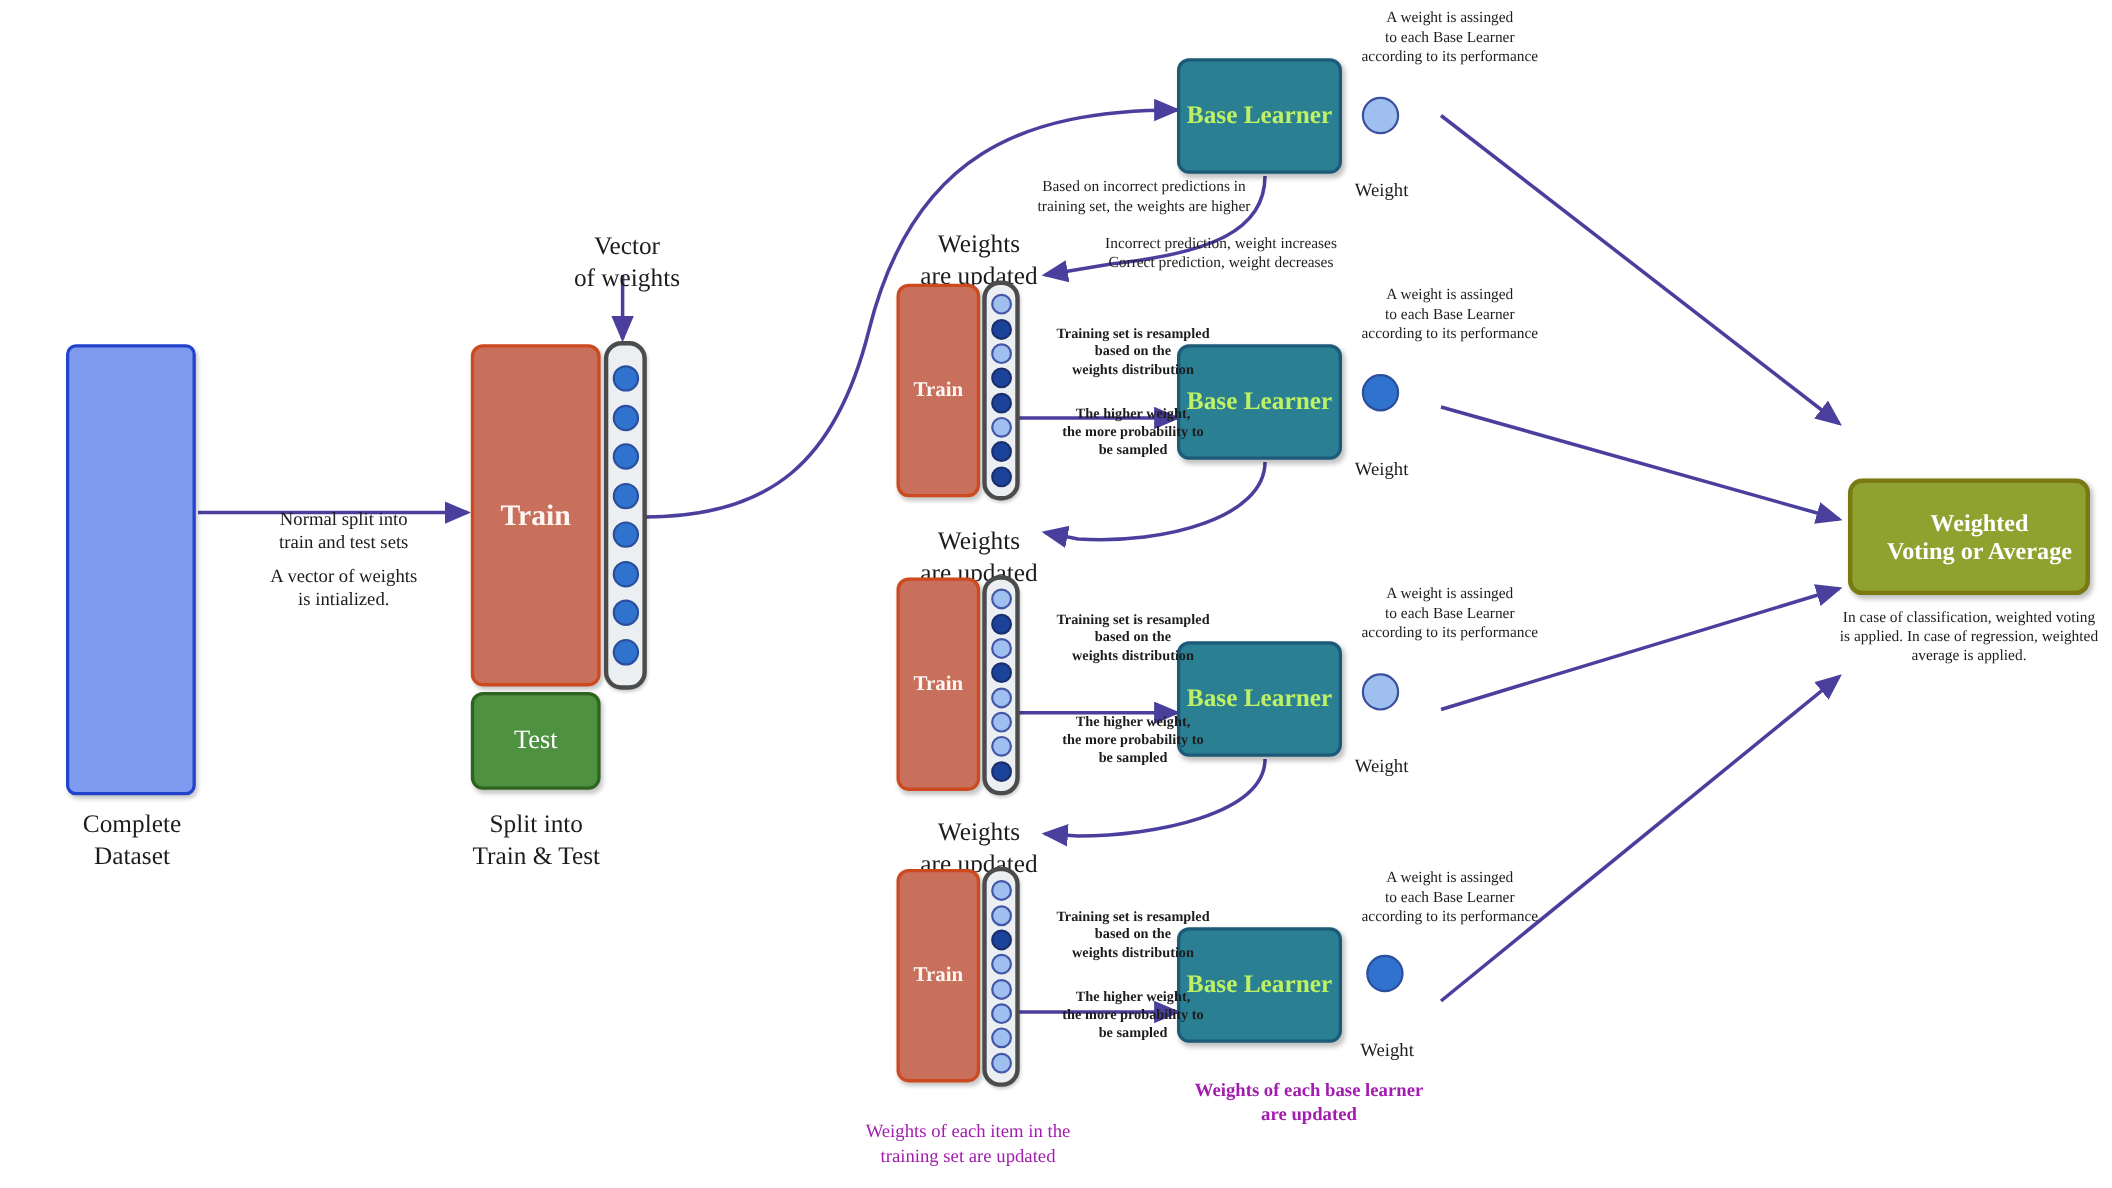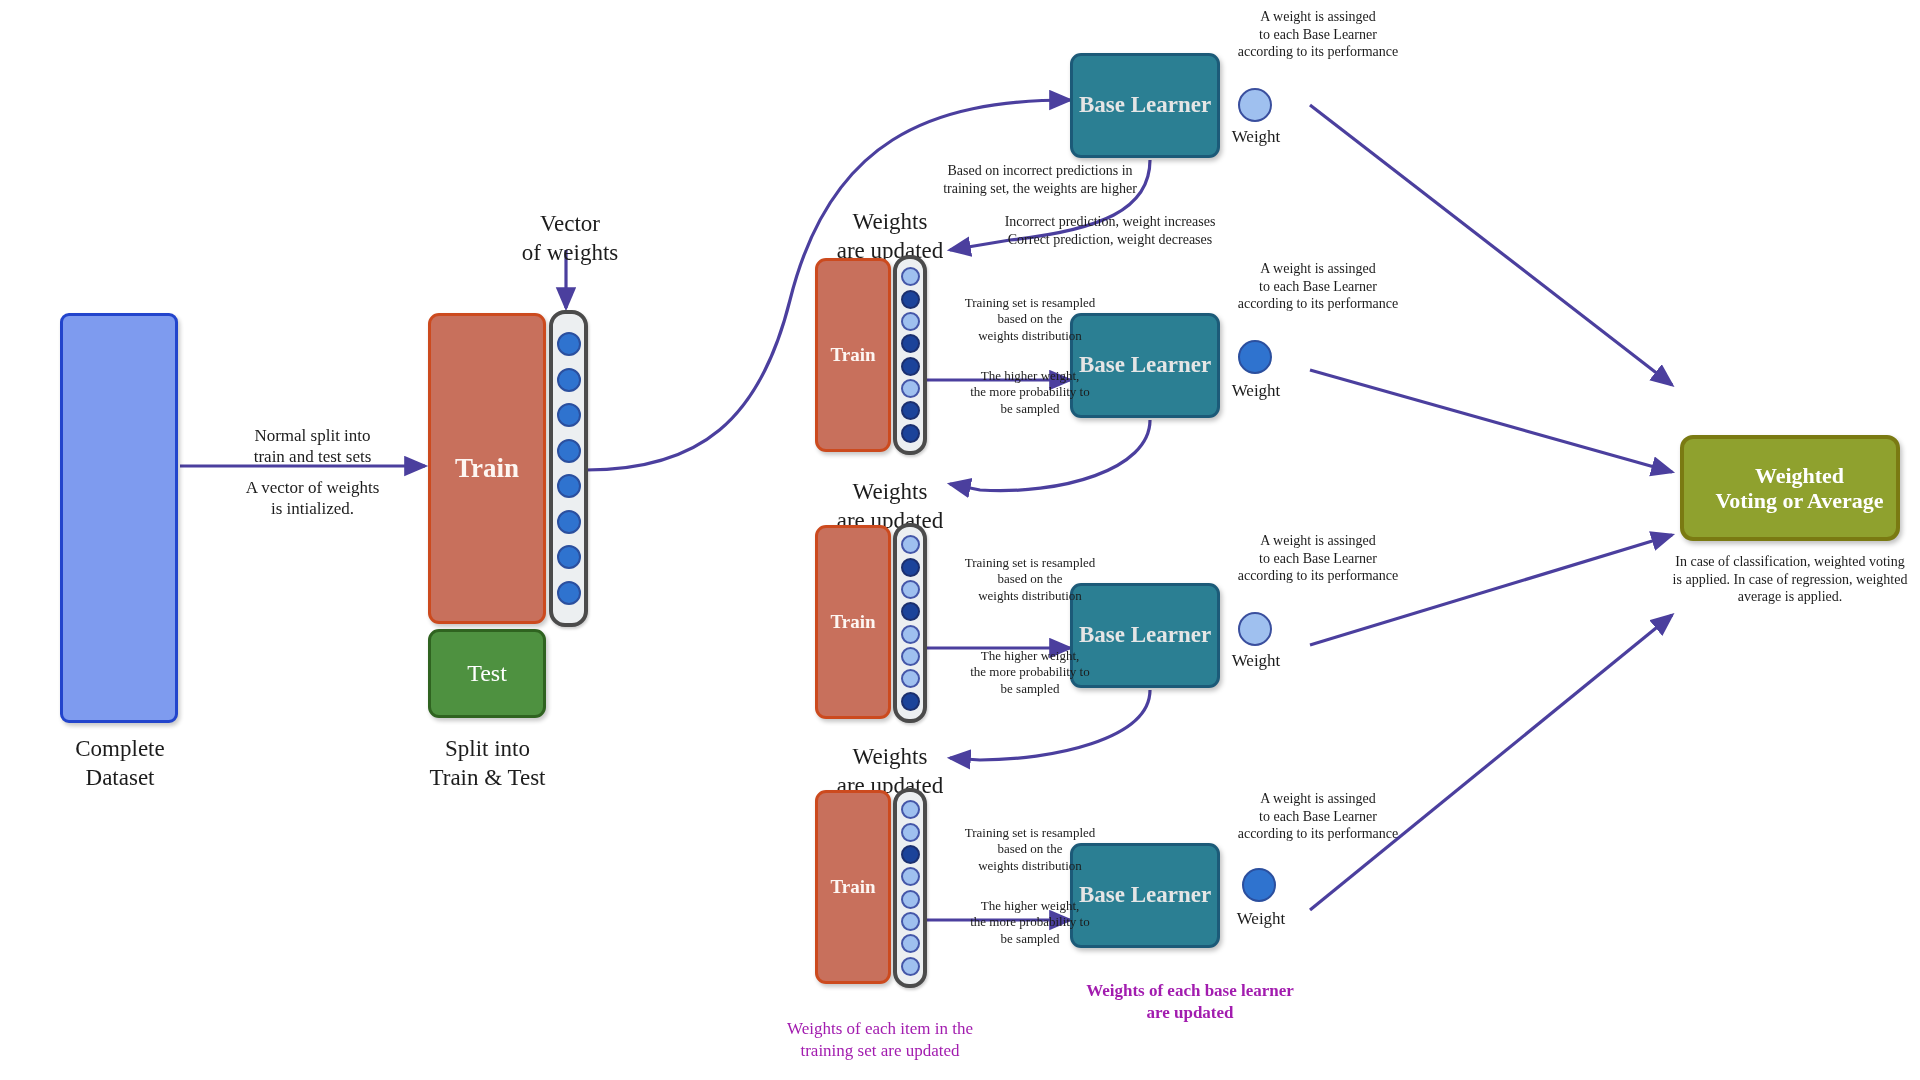--- a/index.html
+++ b/index.html
@@ -23,21 +23,21 @@
     color:#fdf6f2;font-weight:bold;
   }
   .blk-test{
     background:#4e9140;border:3px solid #2f6320;border-radius:11px;
     box-shadow:2px 3px 4px rgba(0,0,0,0.22);
     color:#ffffff;font-weight:normal;
   }
   .blk-learner{
     background:#2b7f93;border:3px solid #1c5a78;border-radius:11px;
     box-shadow:2px 3px 5px rgba(0,0,0,0.25);
-    color:#e5e5e5;font-weight:bold;line-height:1.15;
+    color:#bef264;font-weight:bold;line-height:1.15;
   }
   .blk-vote{
     background:#8fa12e;border:4px solid #7a7a12;border-radius:13px;
     box-shadow:2px 3px 5px rgba(0,0,0,0.25);
     color:#ffffff;font-weight:bold;line-height:1.15;
   }
 
   .vec{
     position:absolute;box-sizing:border-box;
     background:#eceff1;border:4px solid #4b4b4b;border-radius:16px;
@@ -48,23 +48,23 @@
   .dot.dark{background:#2f73cf;border:2px solid #2b4f9e;}
   .dot.deep{background:#1b439a;border:2px solid #1b2f6e;}
   .dot.light{background:#9fc0ef;border:2px solid #4456a8;}
 
   .wcircle{position:absolute;border-radius:50%;box-sizing:border-box;}
   .wcircle.light{background:#9fc0ef;border:2px solid #3a4f9e;}
   .wcircle.mid{background:#2f73cf;border:2px solid #2b4f9e;}
 
   .lbl{position:absolute;text-align:center;line-height:1.25;white-space:pre-line;color:#1c1c1c;}
   .lbl-lg{font-size:23px;}
-  .lbl-md{font-size:17px;}
+  .lbl-md{font-size:17px;margin-top:36px;}
   .lbl-sm{font-size:14px;}
-  .lbl-xs{font-size:13px;}
+  .lbl-xs{font-size:13px;font-weight:bold;}
   .cap{position:absolute;text-align:center;line-height:1.3;font-size:17px;color:#a21caf;white-space:pre-line;}
 </style>
 </head>
 <body>
 
 <div id="canvas">
 
   <svg id="wires" viewBox="0 0 1920 1080">
     <defs>
       <marker id="ah" markerWidth="9" markerHeight="9" refX="6.5" refY="3.2" orient="auto">

